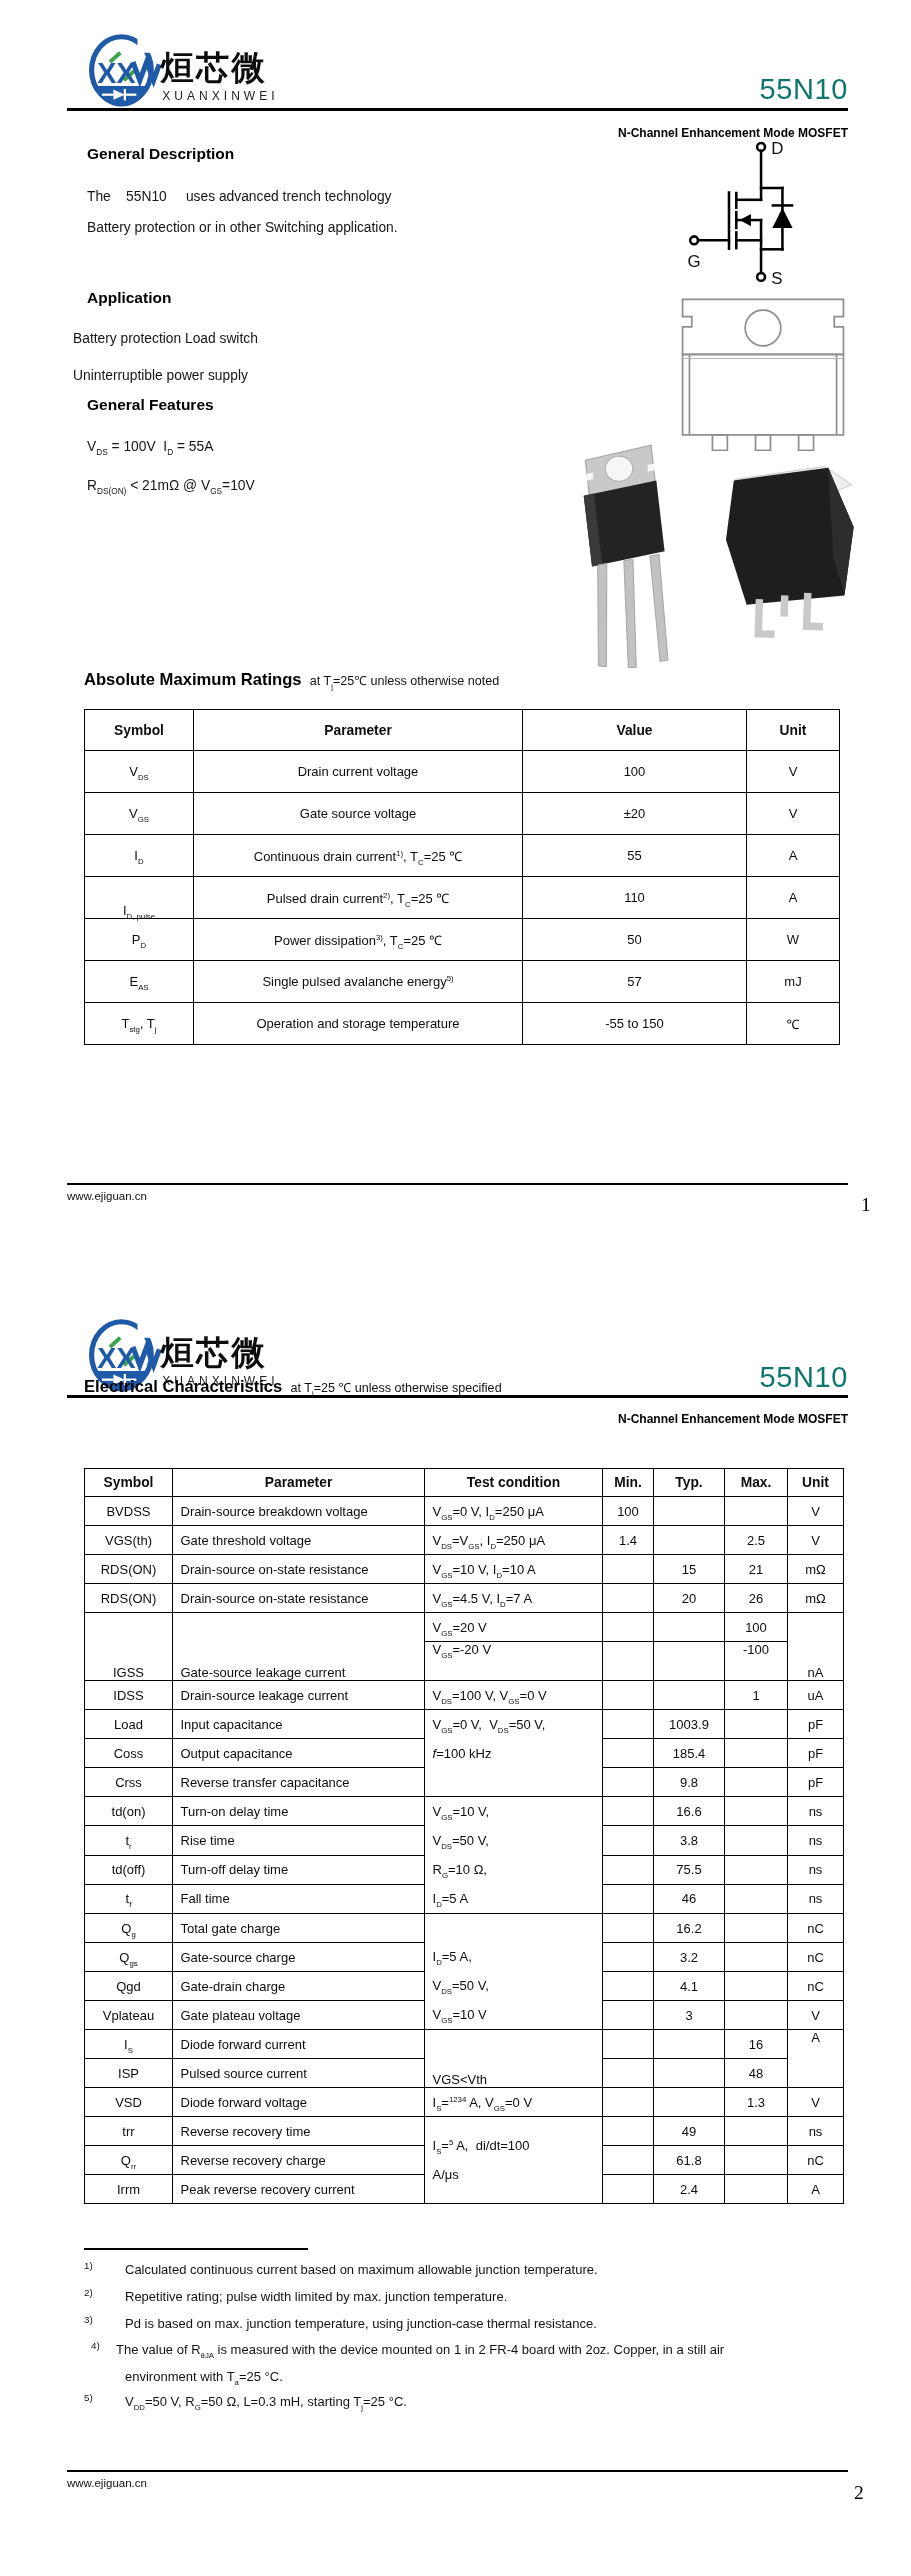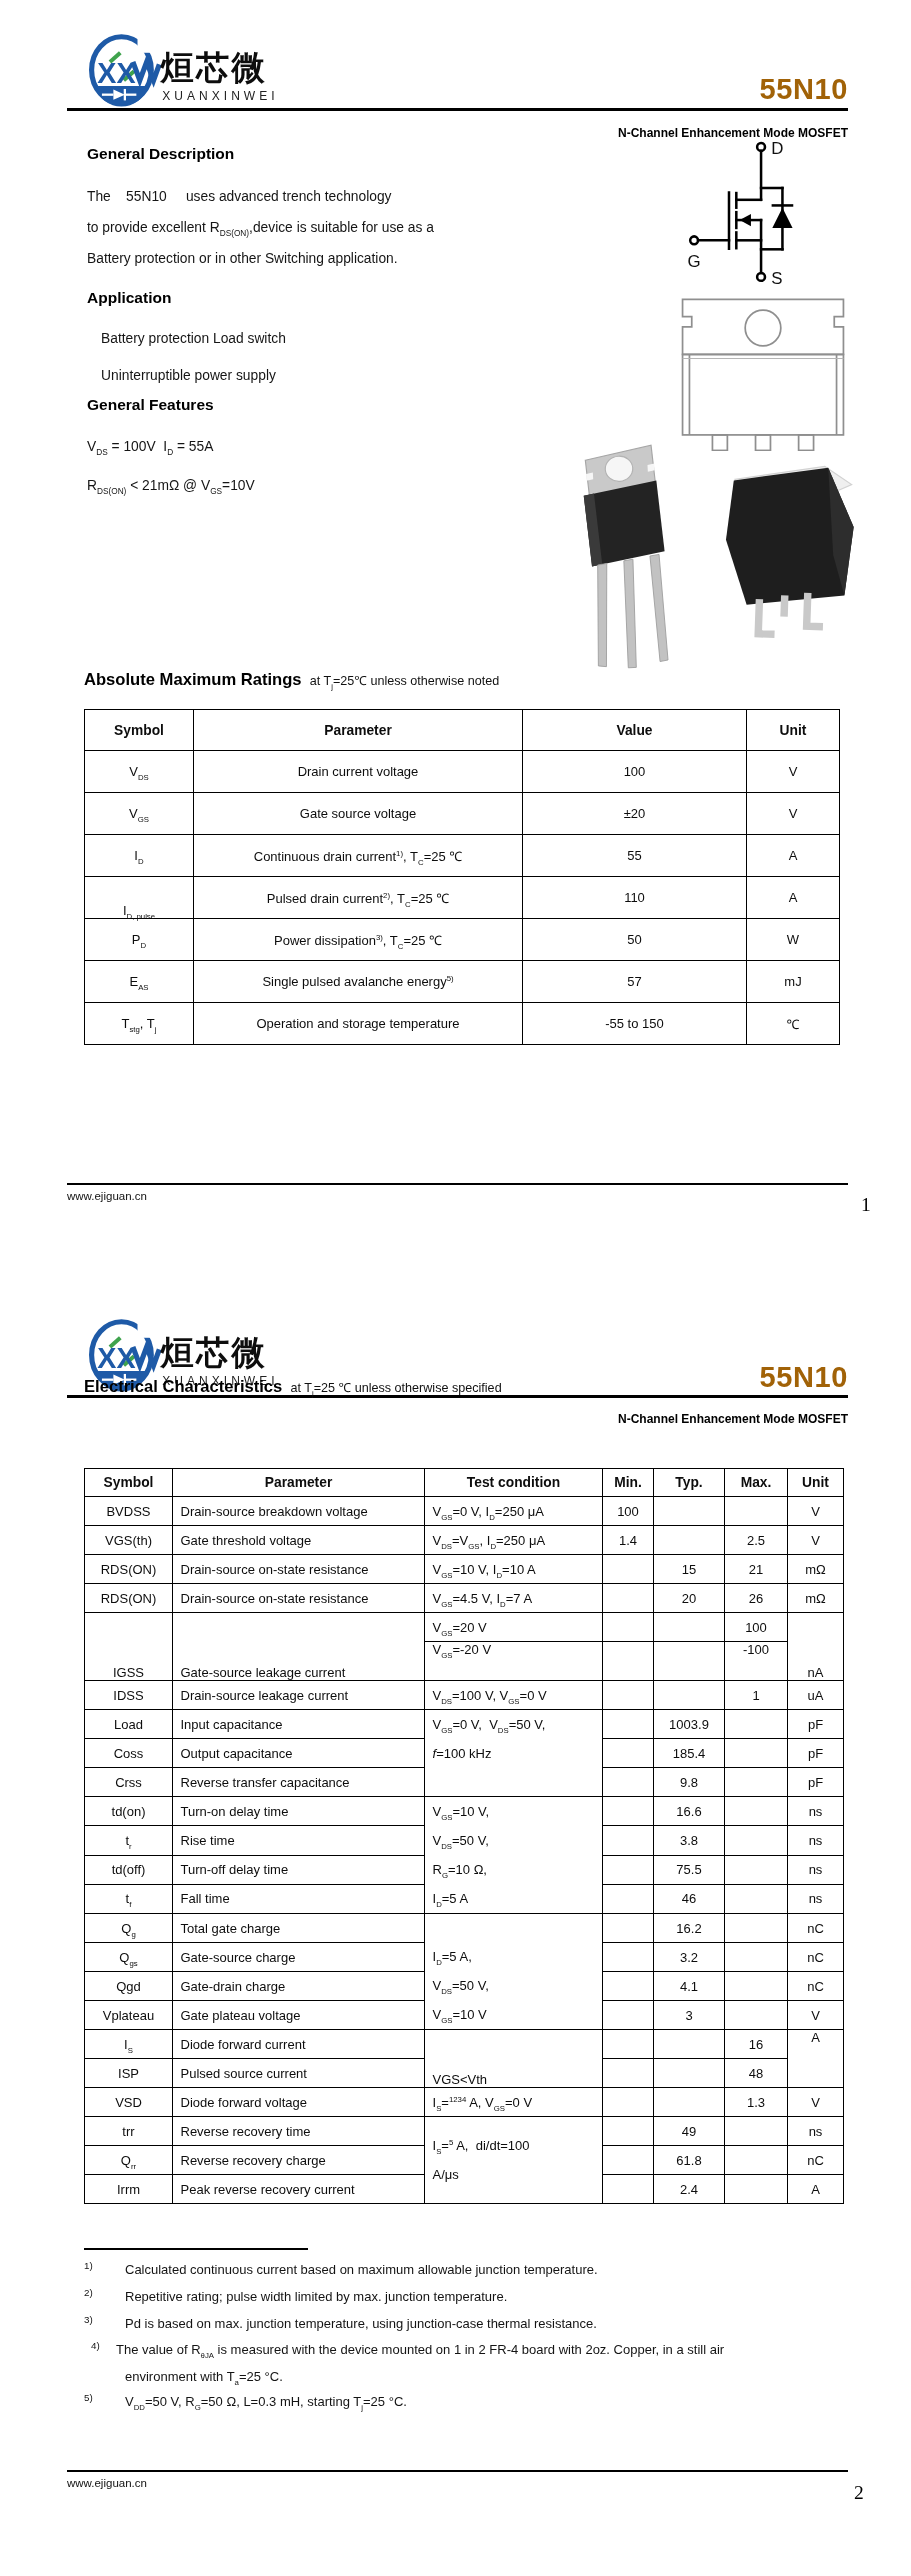--- a/index.html
+++ b/index.html
@@ -1,21 +1,21 @@
 <!DOCTYPE html>
 <html style="font-size:9.2px"><head>
 <meta charset="utf-8">
 <style>
   html,body{margin:0;padding:0;background:#fff;}
   .canvas{position:relative;width:911px;height:2576px;background:#fff;
           font-family:"Liberation Sans",sans-serif;color:#111;overflow:hidden;}
   .abs{position:absolute;}
   .rule{background:#000;}
   .logo-cn{font-weight:bold;}
-  .pn{font-size:29px;font-weight:bold;color:#a16207;letter-spacing:0.6px;}
+  .pn{font-size:29px;font-weight:normal;color:#0f766e;letter-spacing:0.6px;}
   .doc-sub{font-size:12px;font-weight:bold;color:#000;}
   .h-sec{font-size:15.5px;font-weight:bold;color:#000;}
   .body-line{font-size:13.8px;color:#151515;line-height:31px;white-space:pre-wrap;}
   .sh-main{font-size:16.6px;font-weight:bold;color:#000;}
   .sh-sub{font-size:12.6px;font-weight:normal;color:#111;margin-left:5.7px;}
   table{border-collapse:collapse;table-layout:fixed;background:#fff;}
   .t1{border:1.7px solid #000;}
   .t1 th,.t1 td{border:1.1px solid #000;border-top-width:1.7px;border-bottom-width:1.7px;
       text-align:center;font-size:13px;color:#0d0d0d;padding:0 3.4px;white-space:pre-wrap;}
   .t1 th{font-size:13.8px;font-weight:bold;}
@@ -60,26 +60,25 @@
     <text x="131" y="118" font-size="21" fill="#222" letter-spacing="7">XUANXINWEI</text>
   </svg>
 
   <div class="abs pn" style="right:63px;top:73px">55N10</div>
   <div class="abs rule" style="left:67px;top:108px;width:781px;height:2.9px"></div>
   <div class="abs doc-sub" style="right:63px;top:126px">N-Channel Enhancement Mode MOSFET</div>
 
   <div class="abs h-sec" style="left:87px;top:145px">General Description</div>
   <div class="abs" style="left:87px;top:181px;width:436px">
     <div class="body-line">The    55N10     uses advanced trench technology</div>
-    <div class="body-line">to provide excellent R<sub>DS(ON)</sub>,device is suitable for use as a</div>
     <div class="body-line">Battery protection or in other Switching application.</div>
   </div>
 
   <div class="abs h-sec" style="left:87px;top:289px">Application</div>
-  <div class="abs" style="left:101px;top:320px;width:436px">
+  <div class="abs" style="left:73px;top:320px;width:436px">
     <div class="body-line" style="line-height:37px">Battery protection Load switch</div>
     <div class="body-line" style="line-height:37px">Uninterruptible power supply</div>
   </div>
 
   <div class="abs h-sec" style="left:87px;top:396px">General Features</div>
   <div class="abs" style="left:87px;top:427px;width:436px">
     <div class="body-line" style="line-height:39px">V<sub>DS</sub> = 100V  I<sub>D</sub> = 55A</div>
     <div class="body-line" style="line-height:39px">R<sub>DS(ON)</sub> &lt; 21mΩ @ V<sub>GS</sub>=10V</div>
   </div>
 

